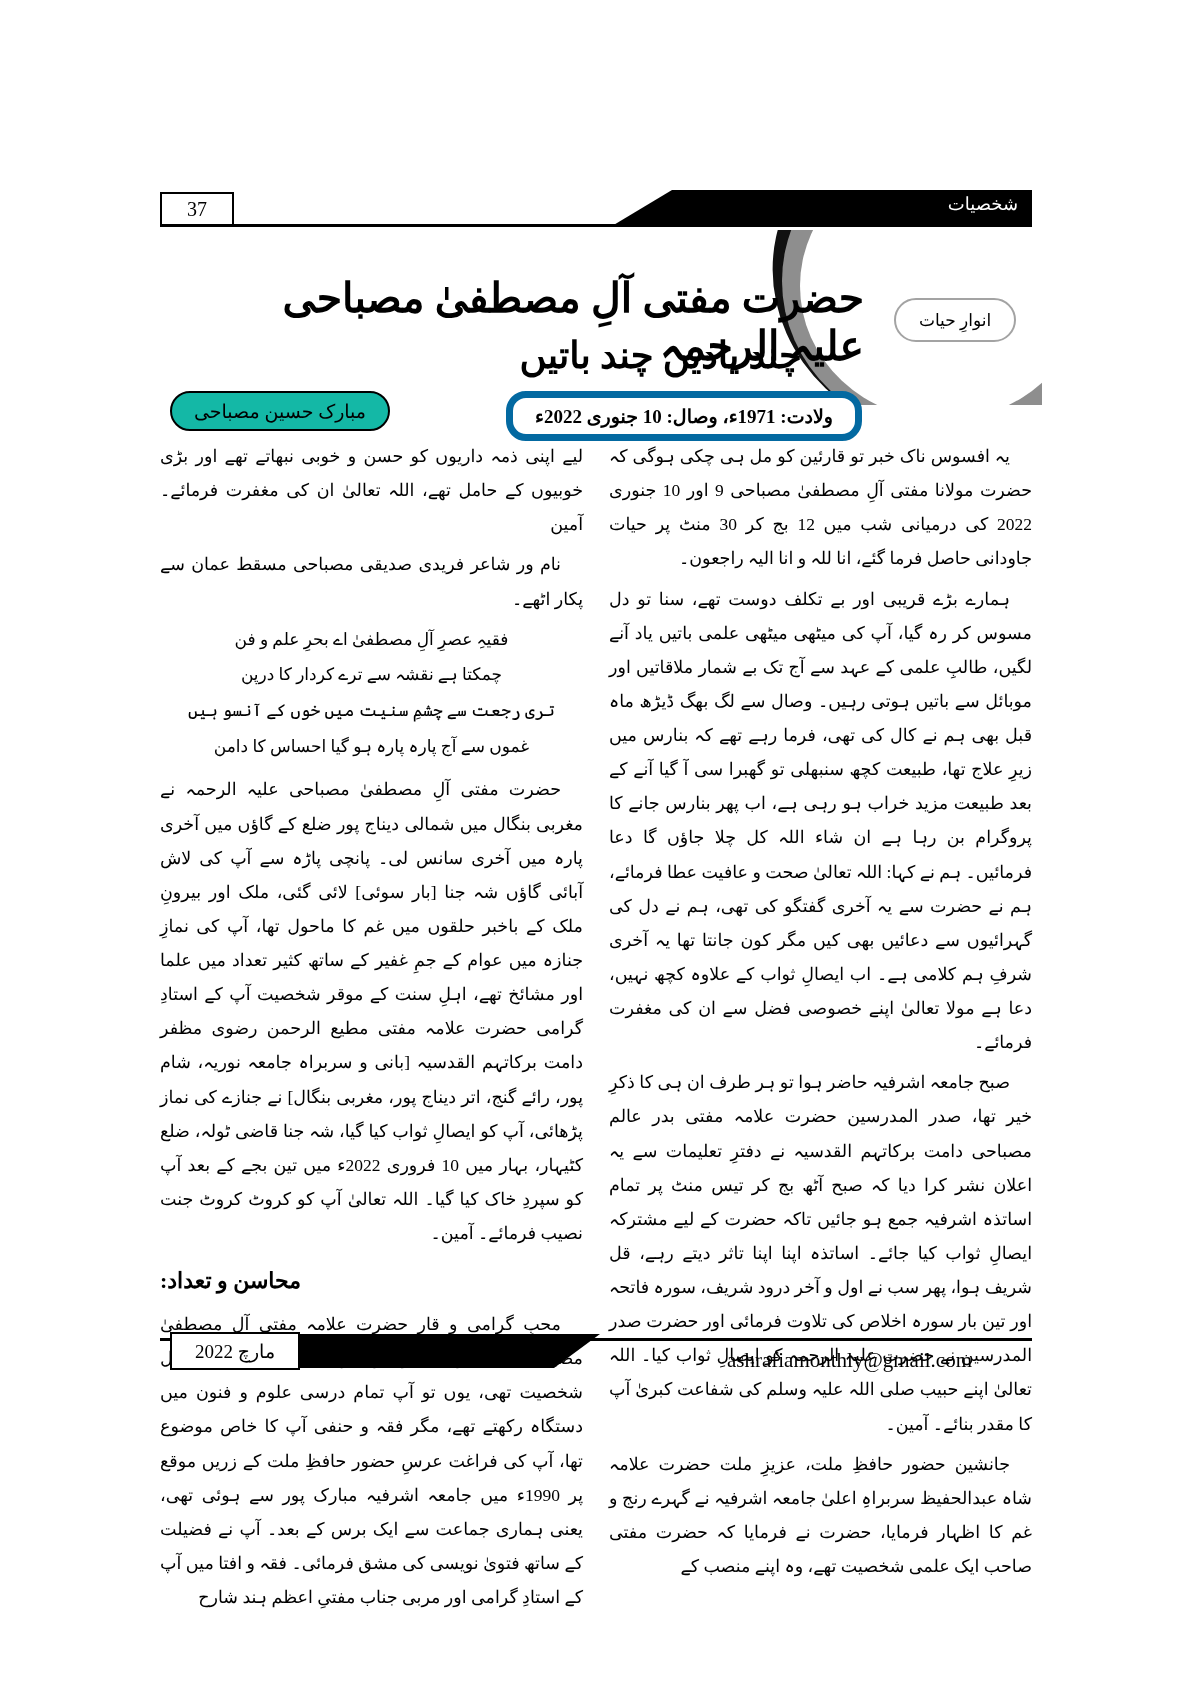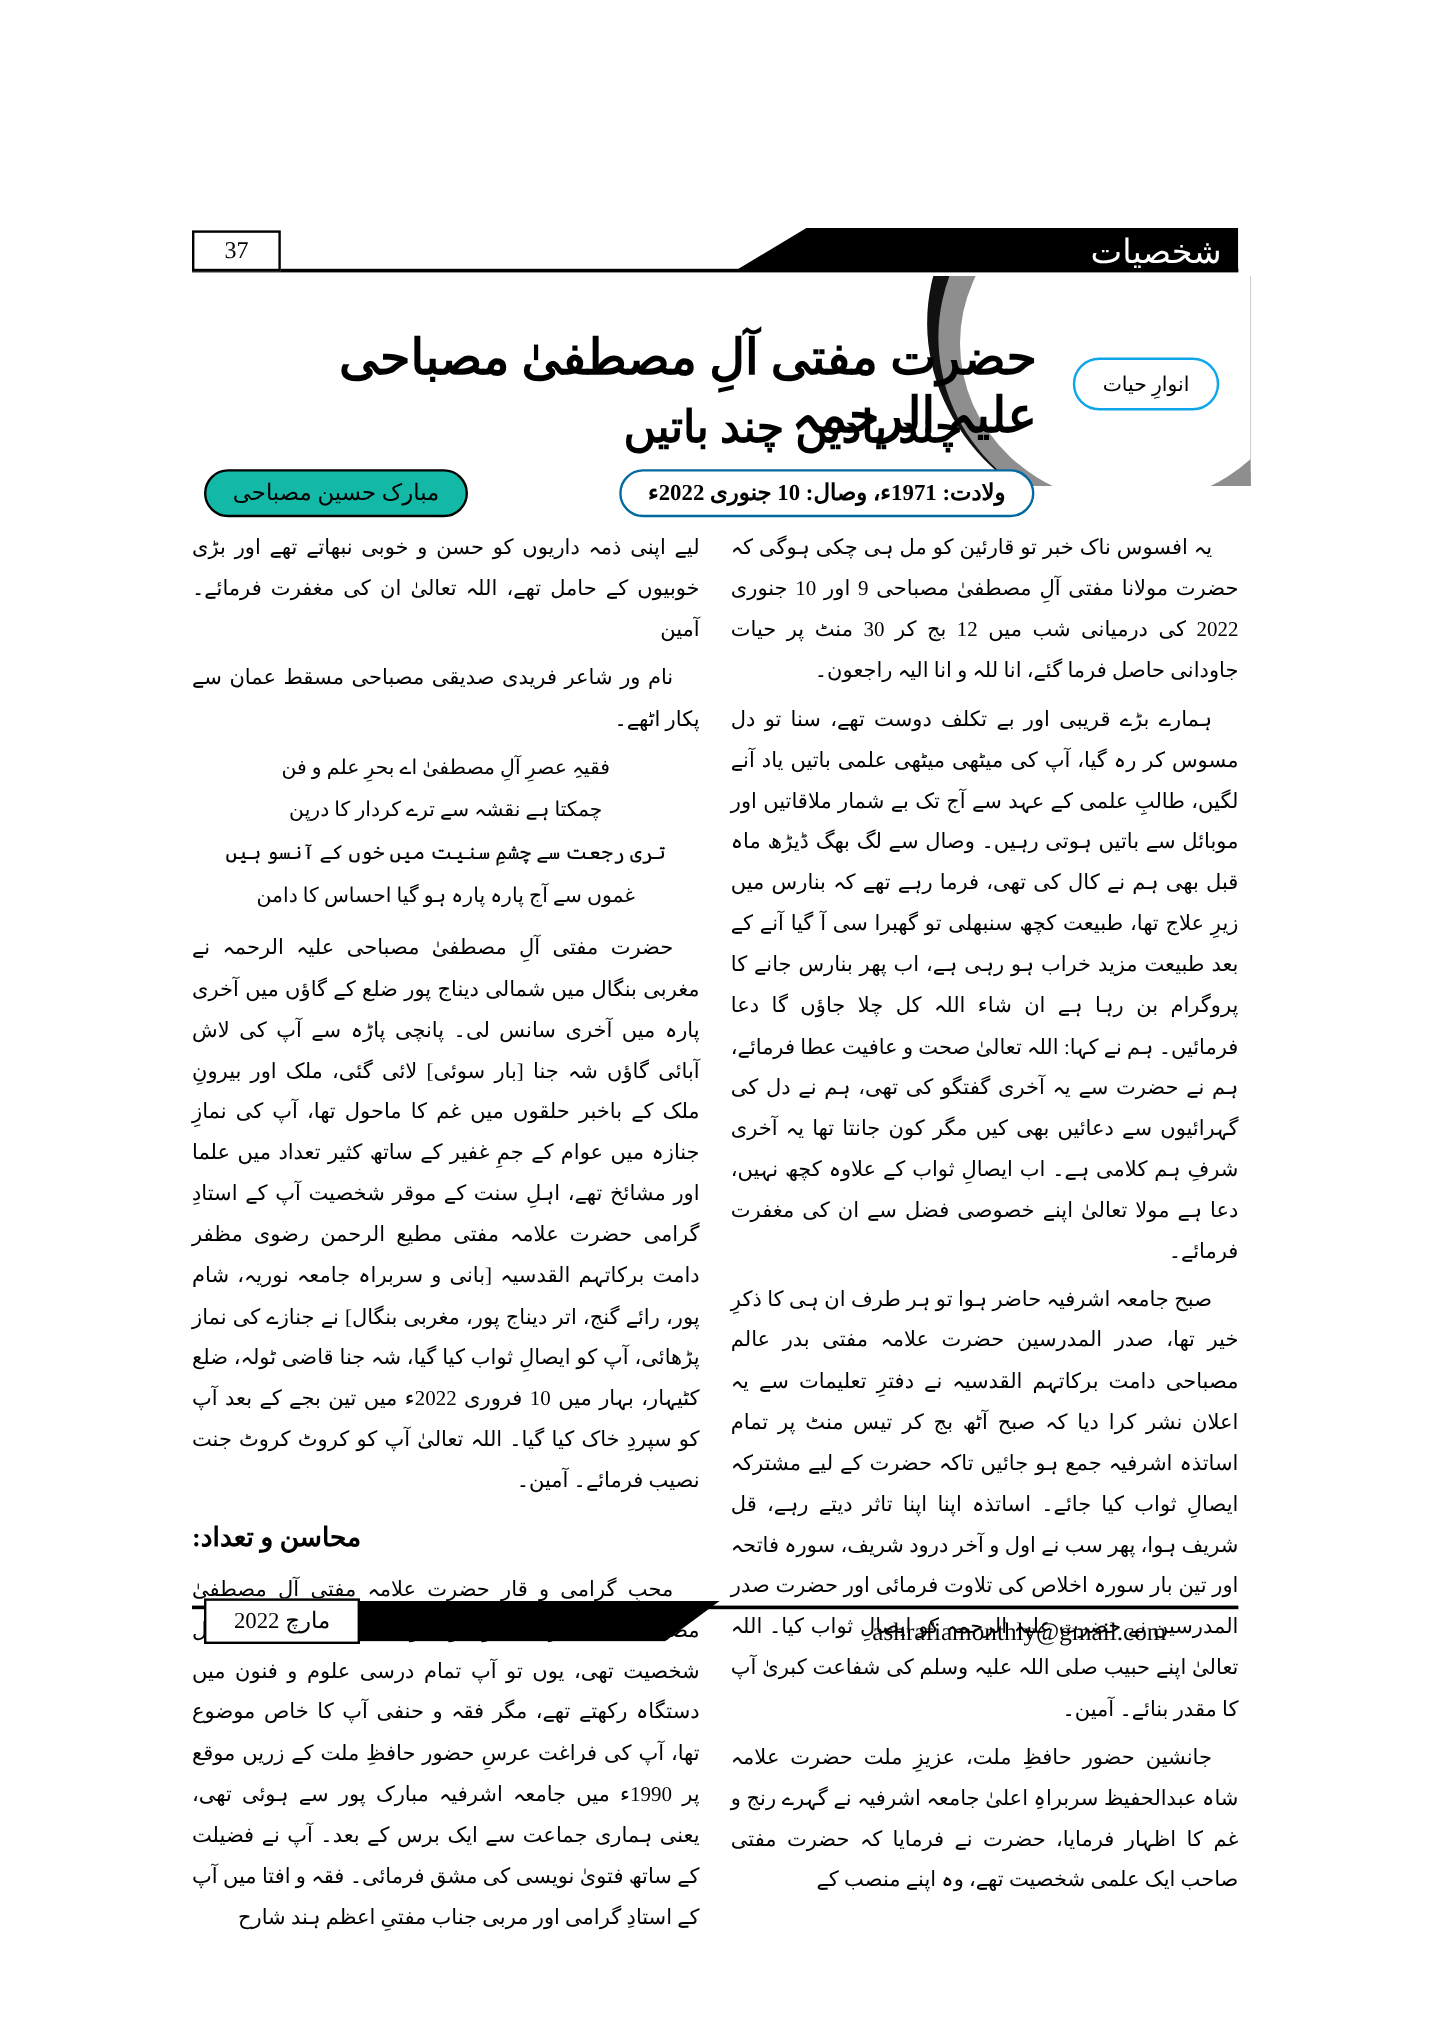--- a/index.html
+++ b/index.html
@@ -60,21 +60,21 @@
     width: 420px;
     height: 36px;
     background: #000;
     clip-path: polygon(60px 0, 100% 0, 100% 100%, 0 100%);
   }
   .header-title {
     position: absolute;
     right: 14px;
     top: 3px;
     color: #fff;
-    font-size: 28px;
+    font-size: 18px;
     direction: rtl;
     letter-spacing: 1px;
   }
 
   
   .masthead {
     position: relative;
     height: 195px;
     margin-top: 6px;
   }
@@ -122,21 +122,21 @@
     height: 268px;
     border-radius: 50%;
     background: #ffffff;
   }
   .badge {
     position: absolute;
     right: 16px;
     top: 62px;
     width: 118px;
     height: 40px;
-    border: 2px solid #0ea5e9;
+    border: 2px solid #a3a3a3;
     border-radius: 22px;
     background: #fff;
     display: flex;
     align-items: center;
     justify-content: center;
     font-size: 17px;
     direction: rtl;
   }
   .title-line-1 {
     position: absolute;
@@ -165,21 +165,21 @@
     right: 0;
     top: 155px;
     height: 40px;
   }
   .meta-dates {
     position: absolute;
     right: 170px;
     top: 0;
     height: 36px;
     padding: 0 22px;
-    border: 2px solid #0369a1;
+    border: 7px solid #0369a1;
     border-radius: 20px;
     display: flex;
     align-items: center;
     font-size: 19px;
     direction: rtl;
     background: #fff;
     font-weight: bold;
   }
   .meta-author {
     position: absolute;

